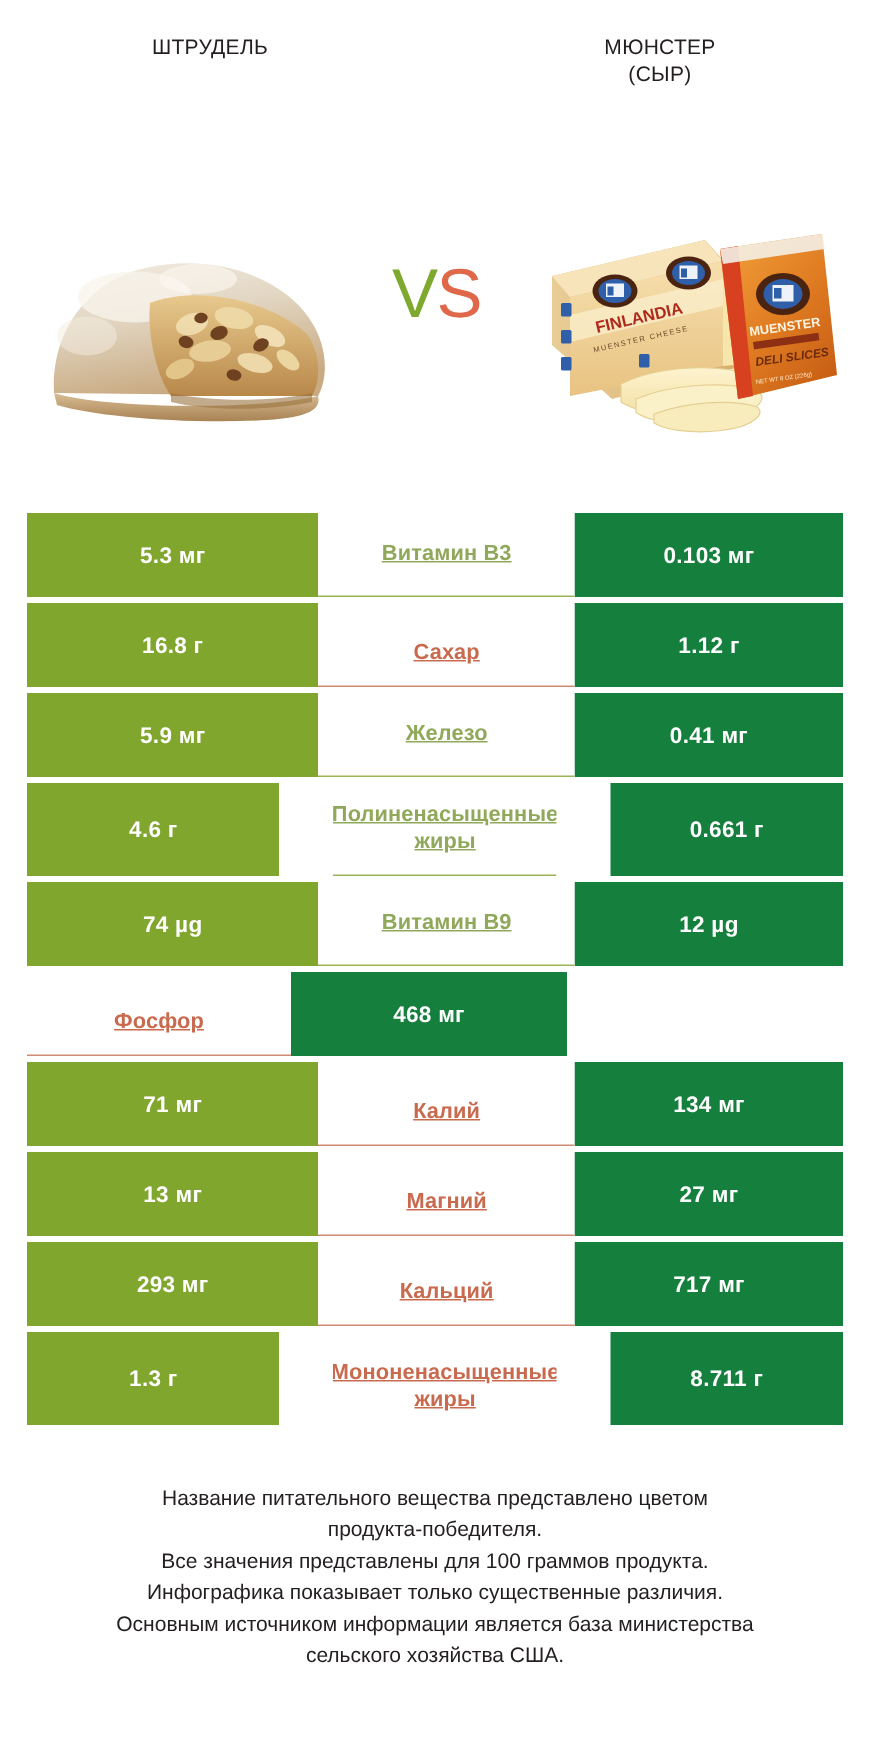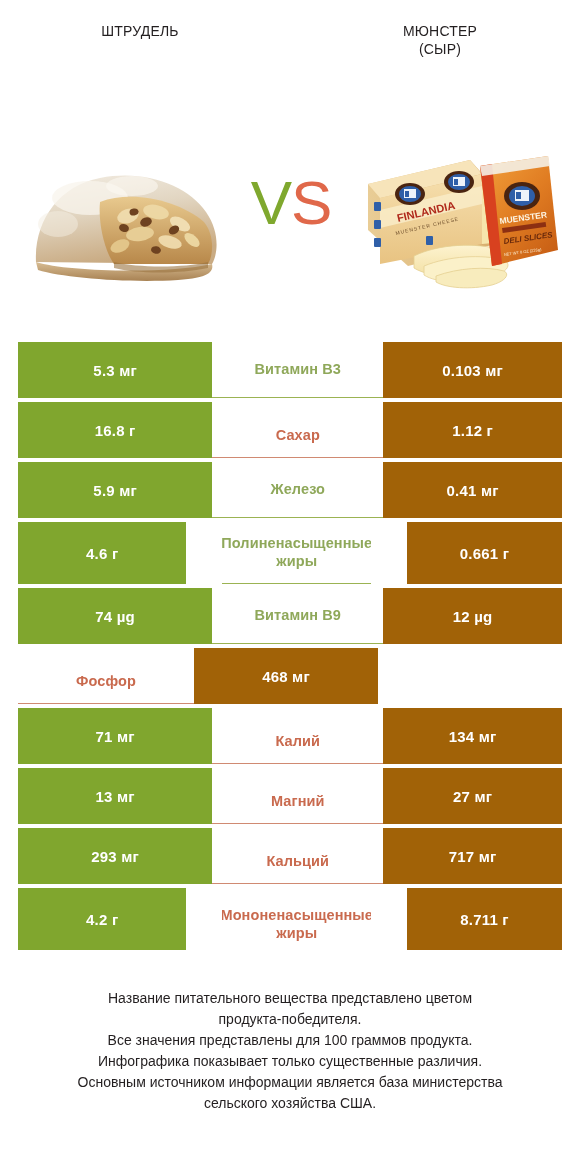--- a/index.html
+++ b/index.html
@@ -63,21 +63,21 @@
     width: 212px;
     height: 155px;
   }
 
   .vs {
     position: absolute;
     left: 236px;
     top: 52px;
     width: 110px;
     text-align: center;
-    font-size: 62px;
+    font-size: 46px;
     font-weight: 400;
     line-height: 1;
     letter-spacing: -1px;
   }
   .vs .v { color: #7fa82e; }
   .vs .s { color: #e0684a; }
 
   
   .table {
     position: absolute;
@@ -97,39 +97,40 @@
   .cell-left, .cell-right {
     display: flex;
     align-items: center;
     justify-content: center;
     font-size: 15px;
     font-weight: 700;
     color: #ffffff;
     letter-spacing: 0.2px;
   }
   .cell-left  { width: 200px; background: #80a62e; }
-  .cell-right { width: 184px; background: #a16207; }
+  .cell-right { width: 184px; background: #15803d; }
 
   .cell-mid {
     width: 176px;
     position: relative;
     display: flex;
     align-items: center;
     justify-content: center;
     text-align: center;
     background: #ffffff;
     overflow: hidden;
     padding: 0 1px;
   }
   .cell-mid .label {
     font-size: 14.5px;
     font-weight: 700;
     line-height: 1.22;
     white-space: pre-line;
     letter-spacing: 0.1px;
+    text-decoration: underline;
   }
   .cell-mid.win-left  .label { color: #8fa85a; }
   .cell-mid.win-right .label { color: #c96a4e; margin-top: 12px; }
 
   
   .cell-mid::after {
     content: "";
     position: absolute;
     left: 0;
     right: 0;
@@ -363,21 +364,21 @@
         <div class="cell-right">27 мг</div>
       </div>
       <div class="row">
         <div class="cell-left">293 мг</div>
         <div class="cell-mid win-right">
           <span class="label">Кальций</span>
         </div>
         <div class="cell-right">717 мг</div>
       </div>
       <div class="row tall">
-        <div class="cell-left">4.2 г</div>
+        <div class="cell-left">1.3 г</div>
         <div class="cell-mid win-right">
           <span class="label">Мононенасыщенные
 жиры</span>
         </div>
         <div class="cell-right">8.711 г</div>
       </div>
     </div>
 
   <div class="footer">
     <p>Название питательного вещества представлено цветом</p>

